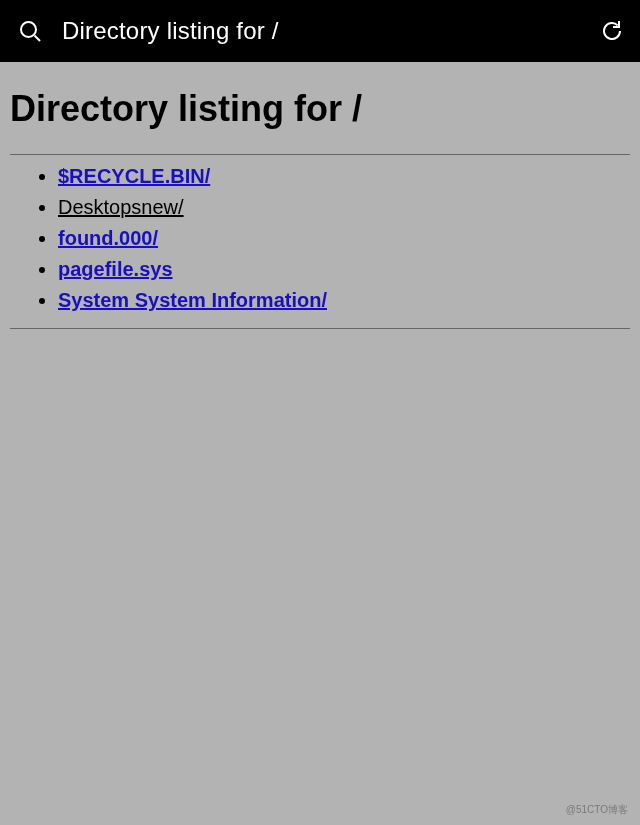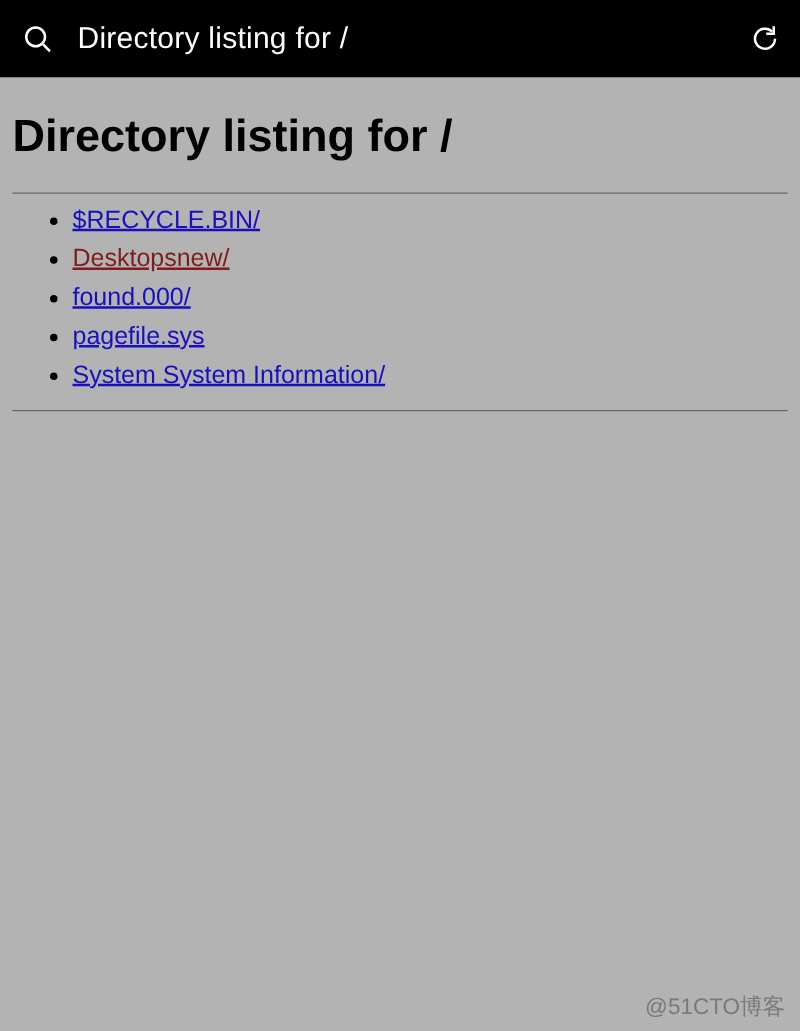--- a/index.html
+++ b/index.html
@@ -50,28 +50,28 @@
       padding: 6px 0 12px 48px;
     }
     ul.listing li {
       font-size: 20px;
       line-height: 1.55;
       color: #000;
     }
     ul.listing li a {
       text-decoration: underline;
     }
-    ul.listing li a.unvisited { color: #1a0fbf; }
-    ul.listing li a.visited { color: #7f1d1d; }
+    ul.listing li a.unvisited { color: #1a0fbf; font-weight: bold; }
+    ul.listing li a.visited { color: #000000; }
     .watermark {
       position: absolute;
       right: 12px;
       bottom: 8px;
       color: #7a7a7a;
-      font-size: 18px;
+      font-size: 10px;
     }
   </style>
 </head>
 <body>
 
 <div class="topbar">
   <span class="search-icon">
     <svg width="24" height="24" viewBox="0 0 24 24" fill="none" stroke="#fff" stroke-width="2">
       <circle cx="10.5" cy="10.5" r="7.5"></circle>
       <line x1="16.5" y1="16.5" x2="22" y2="22"></line>

